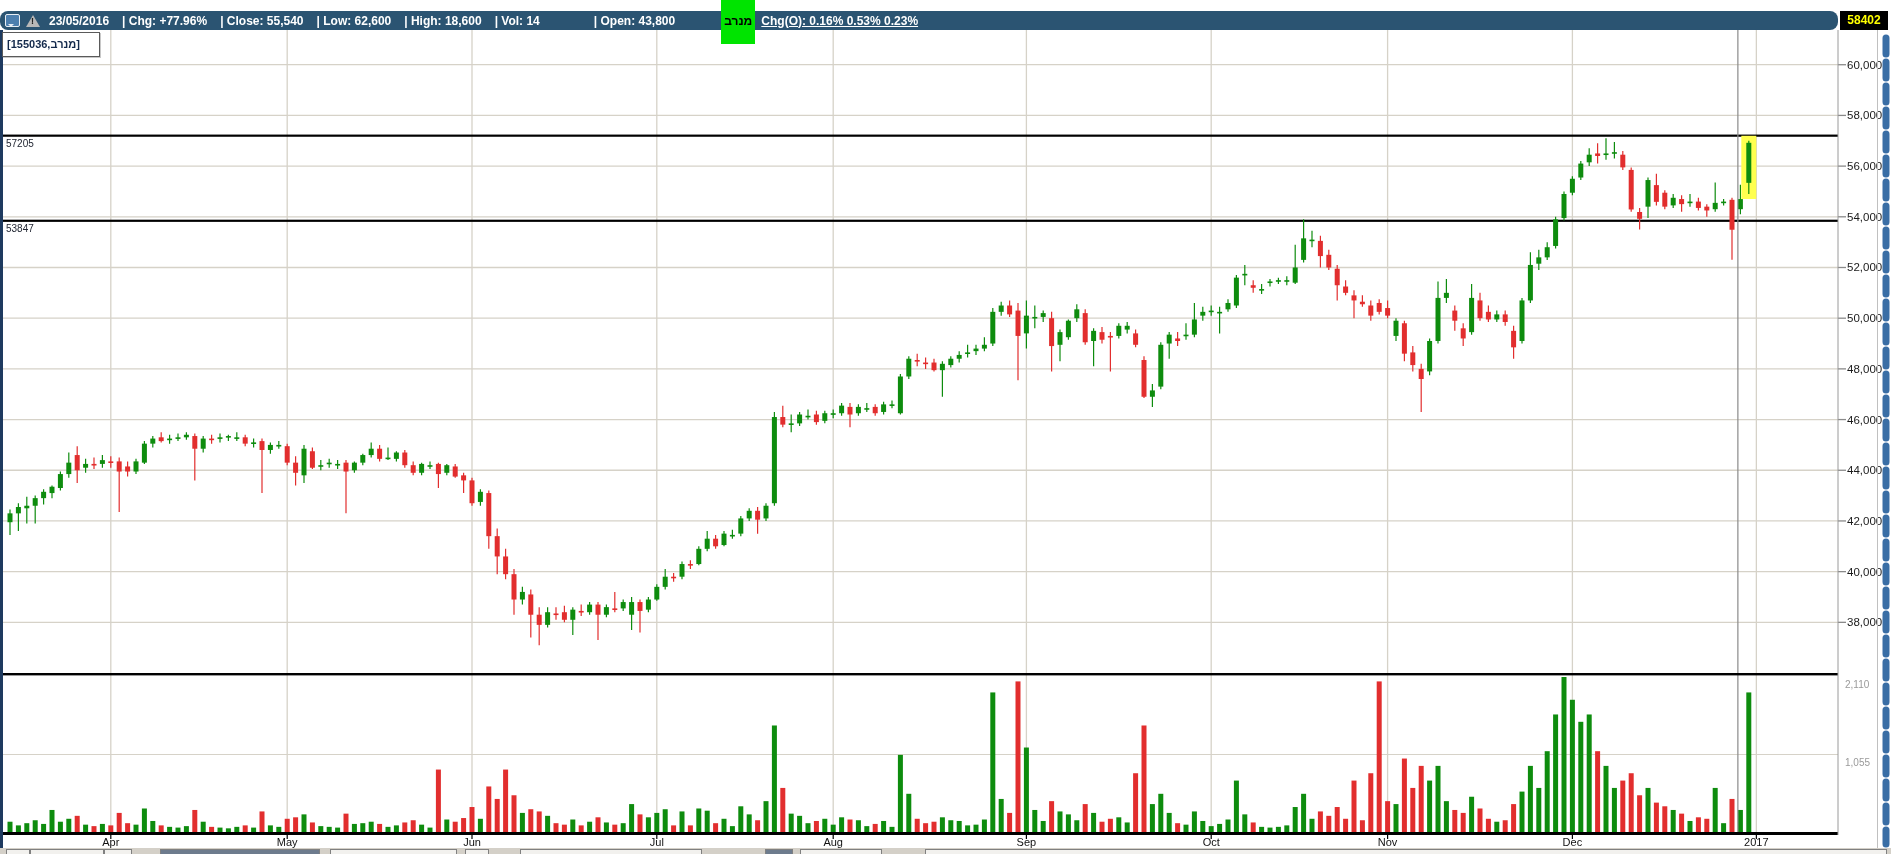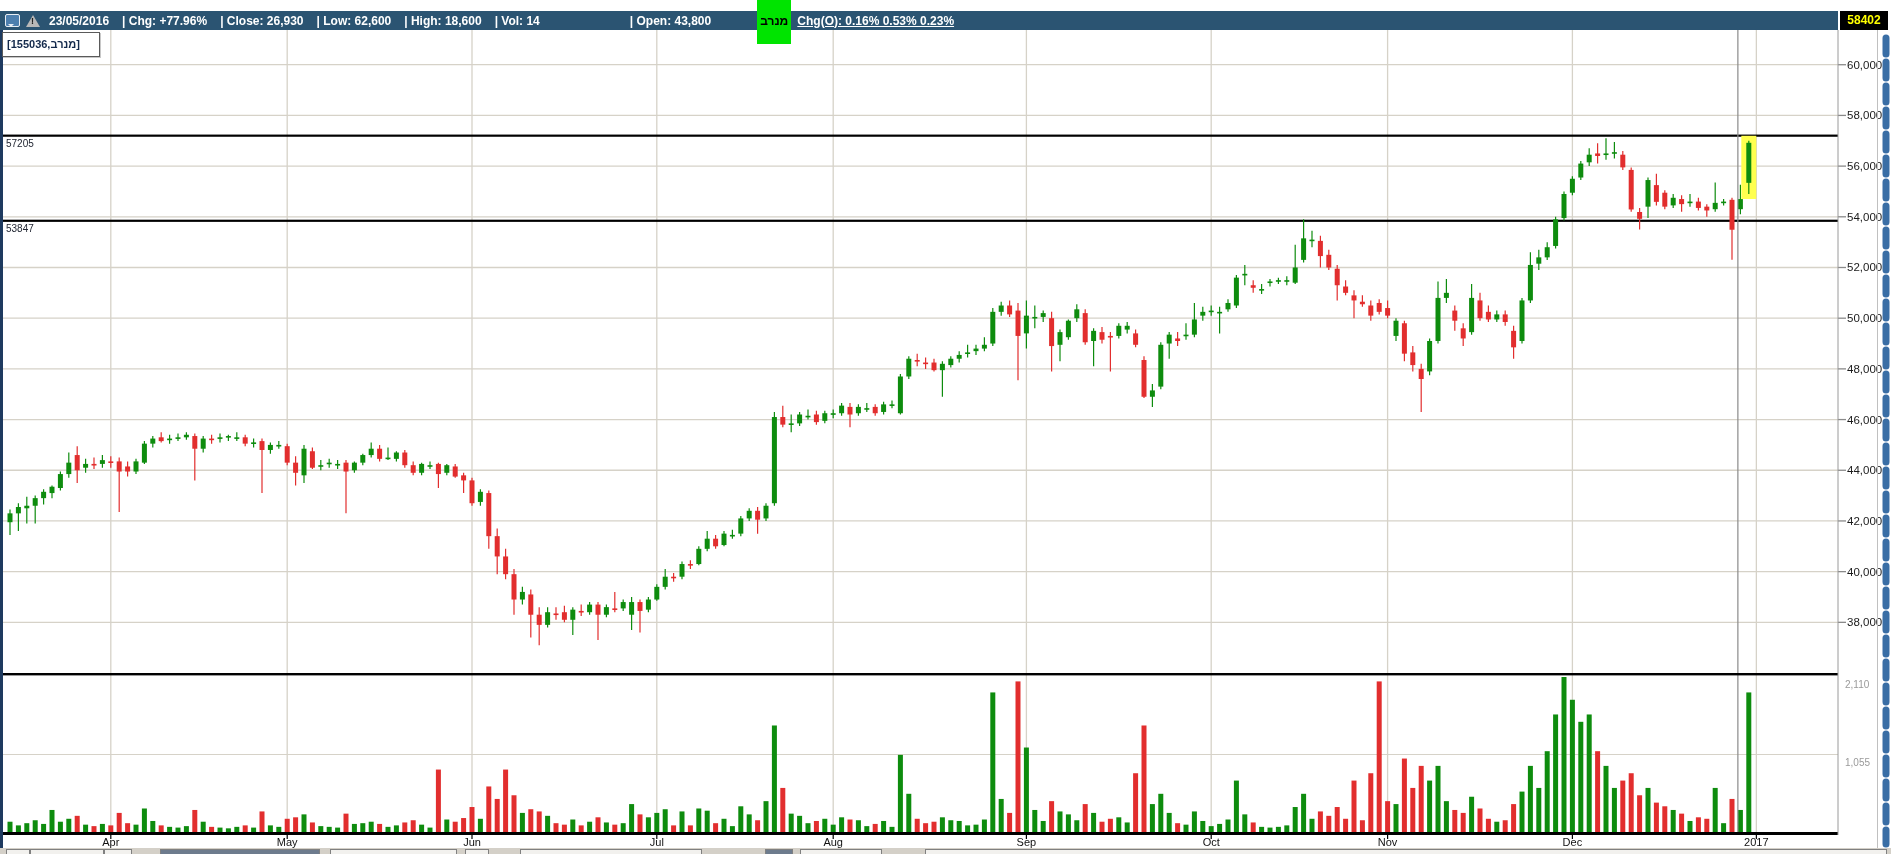--- a/index.html
+++ b/index.html
@@ -1,30 +1,30 @@
 <!DOCTYPE html>
 <html><head>
 <meta charset="utf-8">
 <style>
   html,body{margin:0;padding:0;background:#fff;}
   #screen{position:relative;width:1891px;height:854px;background:#ffffff;overflow:hidden;
           font-family:"Liberation Sans",sans-serif;}
   
   #topstrip{position:absolute;left:0;top:0;width:1891px;height:11px;background:#ffffff;}
   #header{position:absolute;left:0;top:11px;width:1838px;height:19px;background:#2b5472;
-          display:flex;align-items:center;color:#fff;font-size:12px;font-weight:bold;white-space:nowrap;}
+          display:flex;align-items:center;color:#fff;font-size:12px;font-weight:bold;white-space:nowrap;border-radius:8px;}
   .hicon{display:inline-block;margin-left:5px;}
   #chaticon{width:13px;height:11px;background:#4d7fae;border:1px solid #e8eef4;border-radius:2px;position:relative;}
   #chaticon:after{content:"";position:absolute;left:2px;bottom:-4px;border:3px solid transparent;border-top-color:#e8eef4;}
   #warnicon{width:0;height:0;border-left:7px solid transparent;border-right:7px solid transparent;
             border-bottom:12px solid #b8b8b8;position:relative;margin-left:6px;}
   #warnicon:after{content:"!";position:absolute;left:-2px;top:1px;font-size:9px;color:#222;font-weight:bold;}
   .hitem{margin-left:13px;}
   .hitem.first{margin-left:9px;}
-  .hitem.open{margin-left:90px;}
+  .hitem.open{margin-left:54px;}
   .hbadge{margin-left:46px;background:#00e400;color:#000;padding:16px 3px;font-weight:bold;}
   .chgo{margin-left:6px;text-decoration:underline;}
   #lastprice{position:absolute;left:1840px;top:11px;width:48px;height:19px;background:#000000;
              color:#ffff00;font:bold 12px "Liberation Sans",sans-serif;text-align:center;line-height:19px;}
   
   #symbolbox{position:absolute;left:2px;top:32px;min-width:88px;height:15px;background:#fff;
              border:1px solid #5a5a5a;box-shadow:1px 1px 0 #c8c8c8;
              font:bold 11px "Liberation Sans",sans-serif;color:#13294b;line-height:15px;padding:4px 4px;z-index:5;}
   #chart{position:absolute;left:0;top:30px;}
   
@@ -36,21 +36,21 @@
 <body>
 
 <div id="screen">
   <div id="topstrip"></div>
 
   <div id="header">
     <span class="hicon" id="chaticon"></span>
     <span class="hicon" id="warnicon"></span>
     <span class="hitem first">23/05/2016</span>
     <span class="hitem">| Chg: +77.96%</span>
-    <span class="hitem">| Close: 26,930</span>
+    <span class="hitem">| Close: 55,540</span>
     <span class="hitem">| Low: 62,600</span>
     <span class="hitem">| High: 18,600</span>
     <span class="hitem">| Vol: 14</span>
     <span class="hitem open">| Open: 43,800</span>
     <span class="hbadge">מנרב</span>
     <span class="hitem chgo">Chg(O): 0.16% 0.53% 0.23%</span>
   </div>
   <div id="lastprice">58402</div>
 
   <div id="symbolbox">[155036,מנרב]</div>

